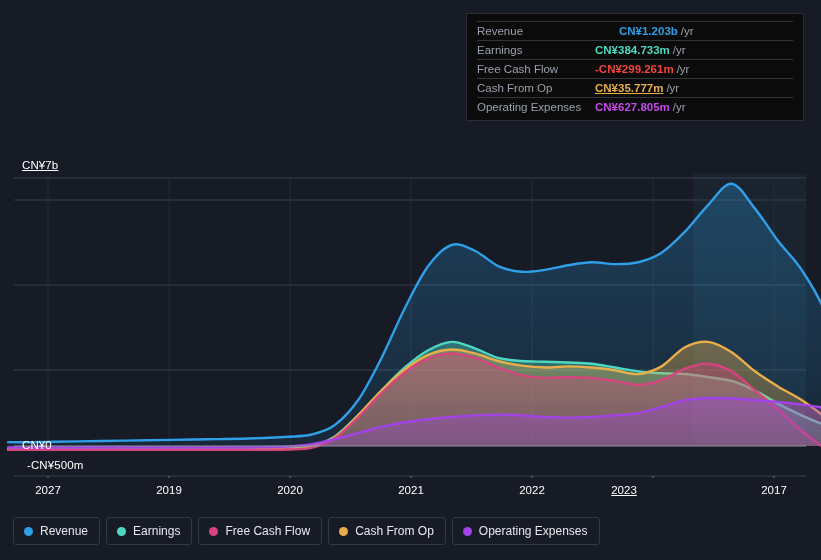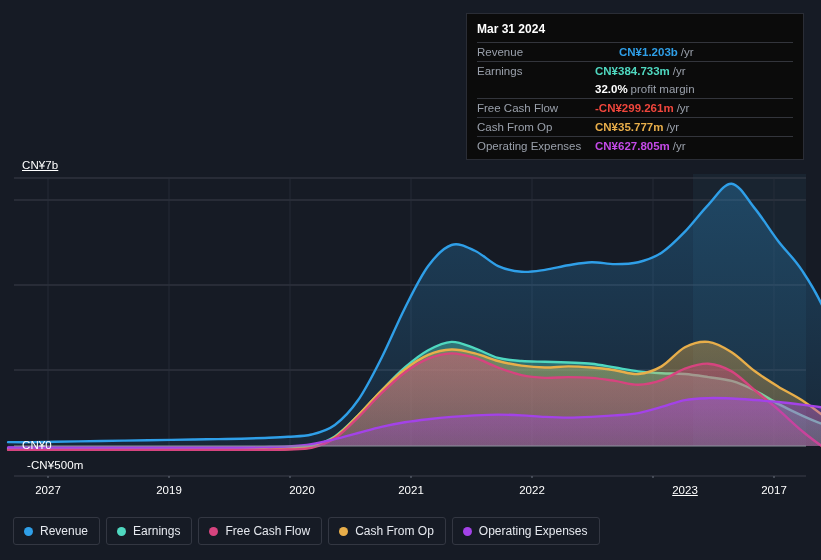--- a/index.html
+++ b/index.html
@@ -197,53 +197,47 @@
       </g>
     </svg>
 
   <div class="y-label" id="y-top">CN¥7b</div>
   <div class="y-label" id="y-zero">CN¥0</div>
   <div class="y-label" id="y-neg">-CN¥500m</div>
 
   <div id="x-axis-labels">
       <div class="x-label" style="left: 48px;">2027</div>
       <div class="x-label" style="left: 169px;">2019</div>
-      <div class="x-label" style="left: 302px;">2020</div>
+      <div class="x-label" style="left: 290px;">2020</div>
       <div class="x-label" style="left: 411px;">2021</div>
       <div class="x-label" style="left: 532px;">2022</div>
-      <div class="x-label" style="left: 685px; text-decoration: underline;">2023</div>
+      <div class="x-label" style="left: 624px; text-decoration: underline;">2023</div>
       <div class="x-label" style="left: 774px;">2017</div>
     </div>
 
   <div id="tooltip">
-    <div class="tt-date">Mar 31 2024</div>
     <div id="tooltip-rows">
         <div class="tt-row">
           <span class="tt-key">Revenue</span>
           <span class="tt-val" style="color: rgb(47, 159, 232); margin-left: 24px;">CN¥1.203b</span>
           <span class="tt-unit">/yr</span>
         </div>
         <div class="tt-row">
           <span class="tt-key">Earnings</span>
           <span class="tt-val" style="color: rgb(79, 216, 192);">CN¥384.733m</span>
           <span class="tt-unit">/yr</span>
         </div>
-        <div class="tt-row no-rule">
-          <span class="tt-key"></span>
-          <span class="tt-val" style="color: rgb(255, 255, 255);">32.0%</span>
-          <span class="tt-unit">profit margin</span>
-        </div>
         <div class="tt-row">
           <span class="tt-key">Free Cash Flow</span>
           <span class="tt-val" style="color: rgb(240, 70, 60);">-CN¥299.261m</span>
           <span class="tt-unit">/yr</span>
         </div>
         <div class="tt-row">
           <span class="tt-key">Cash From Op</span>
-          <span class="tt-val" style="color: rgb(232, 174, 74);">CN¥35.777m</span>
+          <span class="tt-val" style="color: rgb(232, 174, 74); text-decoration: underline;">CN¥35.777m</span>
           <span class="tt-unit">/yr</span>
         </div>
         <div class="tt-row">
           <span class="tt-key">Operating Expenses</span>
           <span class="tt-val" style="color: rgb(196, 74, 232);">CN¥627.805m</span>
           <span class="tt-unit">/yr</span>
         </div>
       </div>
   </div>
 

